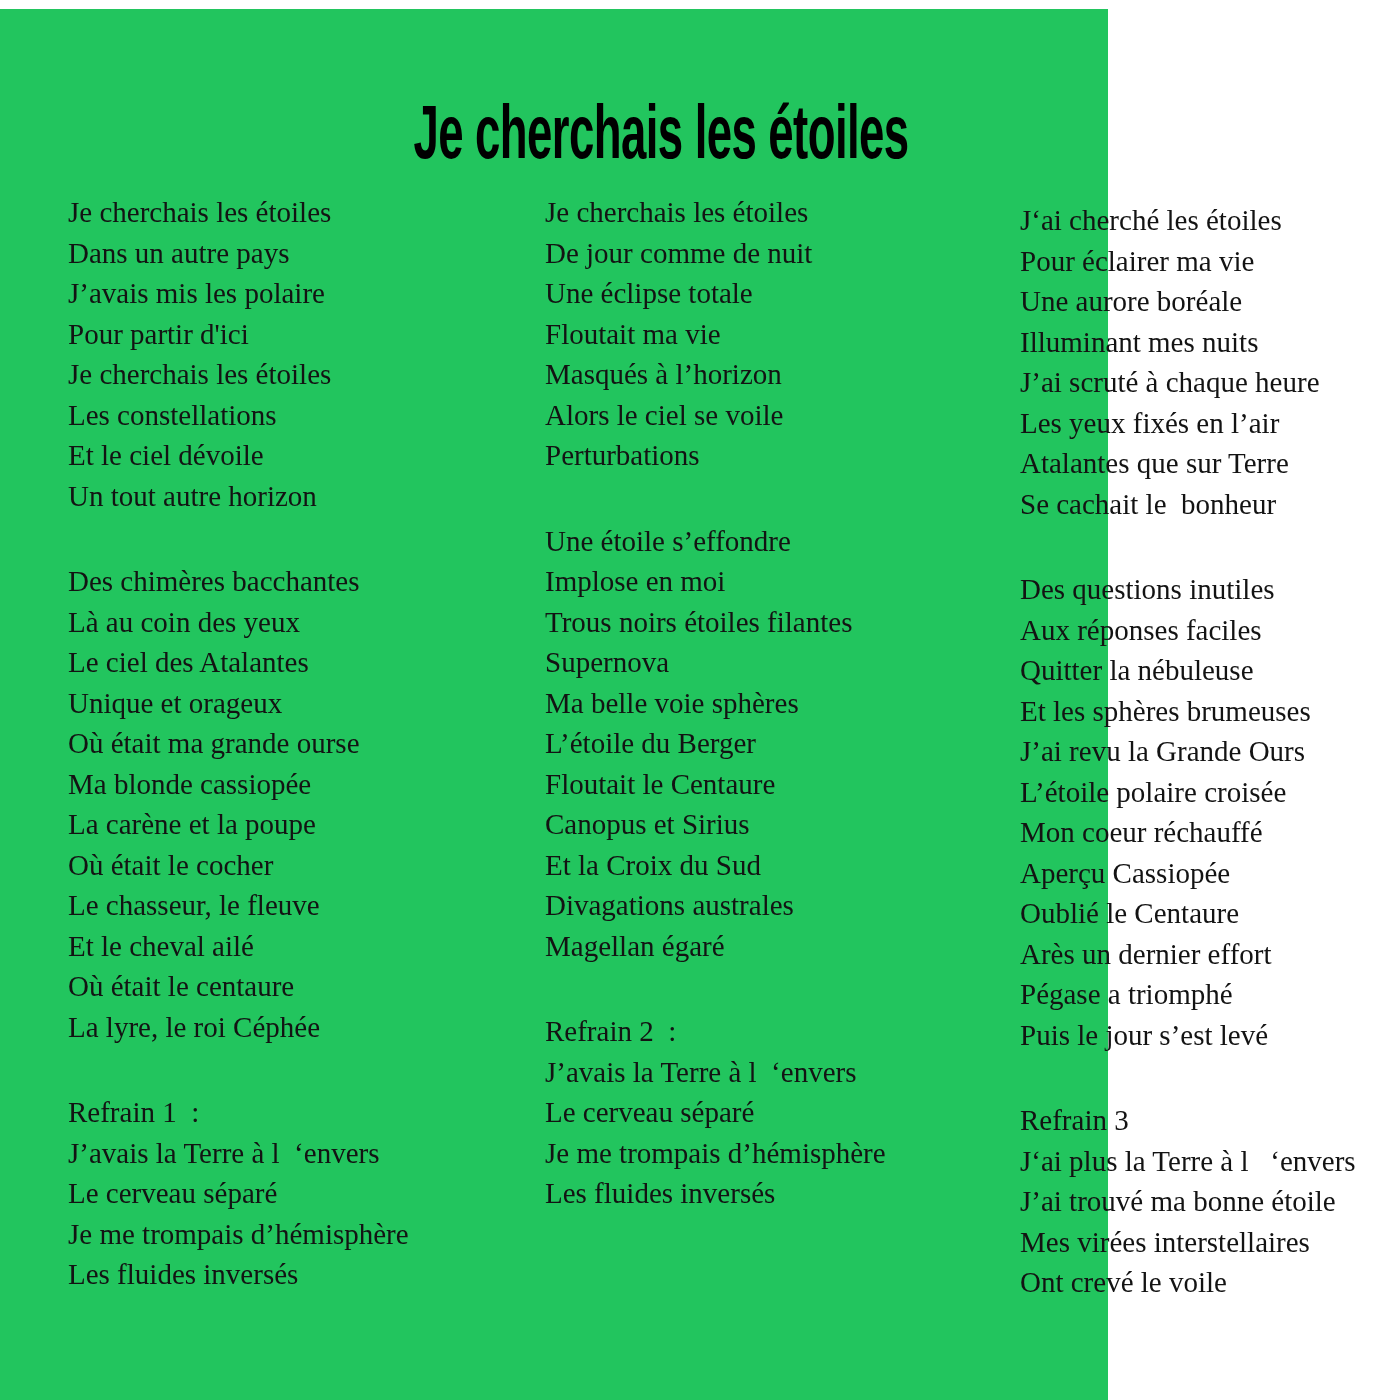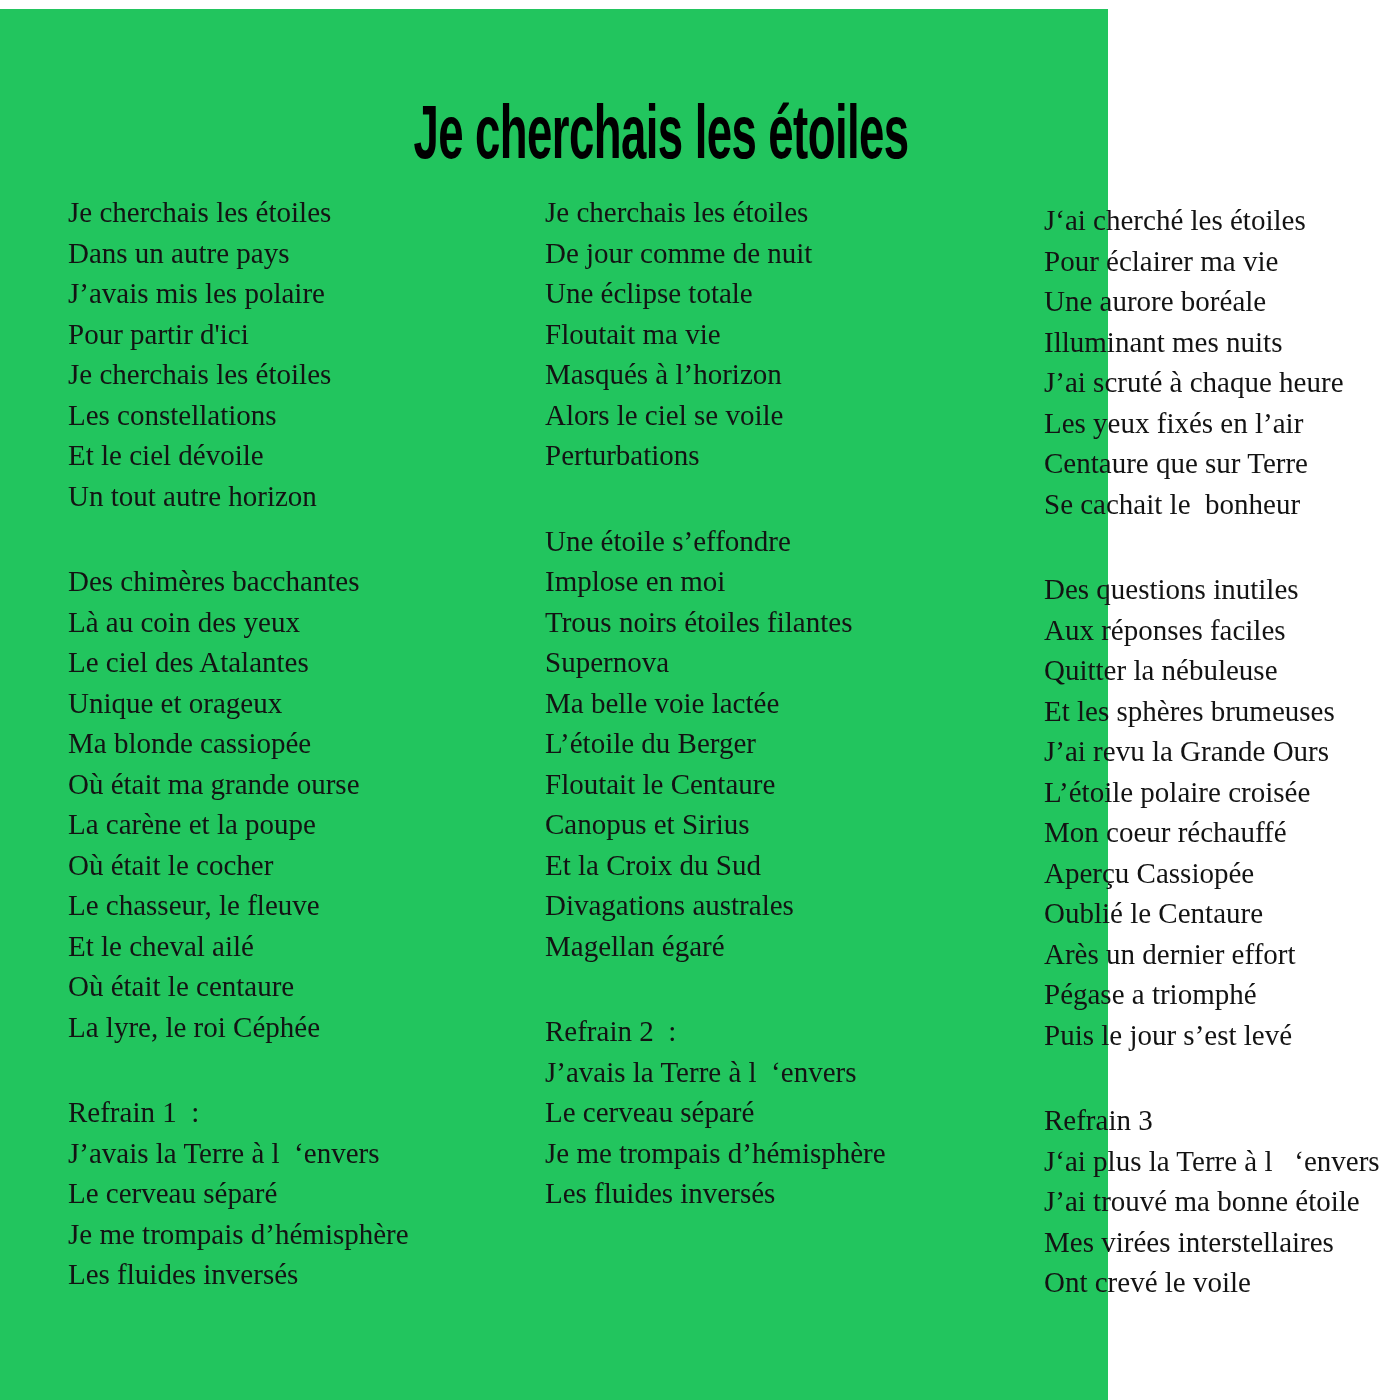--- a/index.html
+++ b/index.html
@@ -24,21 +24,21 @@
     white-space:nowrap;
     color:#000000;
   }
   .column{
     position:absolute;
     font-size:29px;
     line-height:40.5px;
   }
   .col-0{left:68px;top:183px;}
   .col-1{left:545px;top:183px;}
-  .col-2{left:1020px;top:191px;margin-left:24px;}
+  .col-2{left:1020px;top:191px;}
   .stanza{margin:0 0 45px 0;}
   .line{white-space:pre;}
 </style>
 </head>
 <body>
 
 <div class="page">
   <h1 class="title">Je cherchais les étoiles</h1>
   <div class="column col-0">
       <div class="stanza">
@@ -49,22 +49,22 @@
         <div class="line">Je cherchais les étoiles</div>
         <div class="line">Les constellations</div>
         <div class="line">Et le ciel dévoile</div>
         <div class="line">Un tout autre horizon</div>
       </div>
       <div class="stanza">
         <div class="line">Des chimères bacchantes</div>
         <div class="line">Là au coin des yeux</div>
         <div class="line">Le ciel des Atalantes</div>
         <div class="line">Unique et orageux</div>
+        <div class="line">Où était ma grande ourse</div>
         <div class="line">Ma blonde cassiopée</div>
-        <div class="line">Où était ma grande ourse</div>
         <div class="line">La carène et la poupe</div>
         <div class="line">Où était le cocher</div>
         <div class="line">Le chasseur, le fleuve</div>
         <div class="line">Et le cheval ailé</div>
         <div class="line">Où était le centaure</div>
         <div class="line">La lyre, le roi Céphée</div>
       </div>
       <div class="stanza">
         <div class="line">Refrain 1  :</div>
         <div class="line">J’avais la Terre à l  ‘envers</div>
@@ -81,21 +81,21 @@
         <div class="line">Floutait ma vie</div>
         <div class="line">Masqués à l’horizon</div>
         <div class="line">Alors le ciel se voile</div>
         <div class="line">Perturbations</div>
       </div>
       <div class="stanza">
         <div class="line">Une étoile s’effondre</div>
         <div class="line">Implose en moi</div>
         <div class="line">Trous noirs étoiles filantes</div>
         <div class="line">Supernova</div>
-        <div class="line">Ma belle voie lactée</div>
+        <div class="line">Ma belle voie sphères</div>
         <div class="line">L’étoile du Berger</div>
         <div class="line">Floutait le Centaure</div>
         <div class="line">Canopus et Sirius</div>
         <div class="line">Et la Croix du Sud</div>
         <div class="line">Divagations australes</div>
         <div class="line">Magellan égaré</div>
       </div>
       <div class="stanza">
         <div class="line">Refrain 2  :</div>
         <div class="line">J’avais la Terre à l  ‘envers</div>
@@ -105,21 +105,21 @@
       </div>
     </div>
   <div class="column col-2">
       <div class="stanza">
         <div class="line">J‘ai cherché les étoiles</div>
         <div class="line">Pour éclairer ma vie</div>
         <div class="line">Une aurore boréale</div>
         <div class="line">Illuminant mes nuits</div>
         <div class="line">J’ai scruté à chaque heure</div>
         <div class="line">Les yeux fixés en l’air</div>
-        <div class="line">Centaure que sur Terre</div>
+        <div class="line">Atalantes que sur Terre</div>
         <div class="line">Se cachait le  bonheur</div>
       </div>
       <div class="stanza">
         <div class="line">Des questions inutiles</div>
         <div class="line">Aux réponses faciles</div>
         <div class="line">Quitter la nébuleuse</div>
         <div class="line">Et les sphères brumeuses</div>
         <div class="line">J’ai revu la Grande Ours</div>
         <div class="line">L’étoile polaire croisée</div>
         <div class="line">Mon coeur réchauffé</div>

